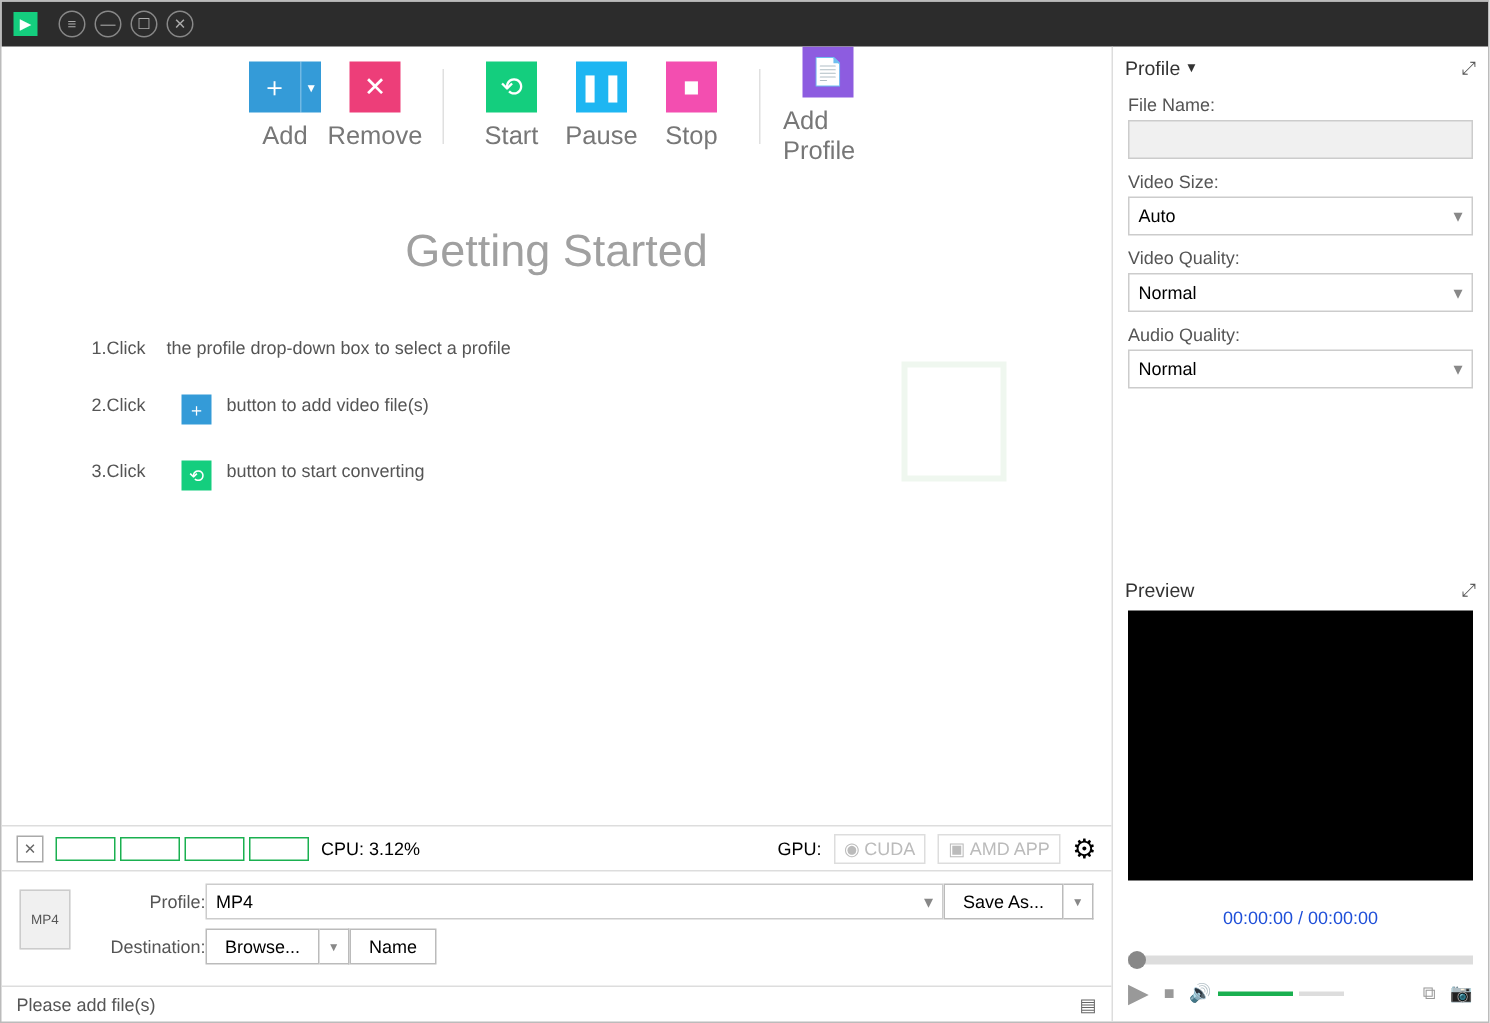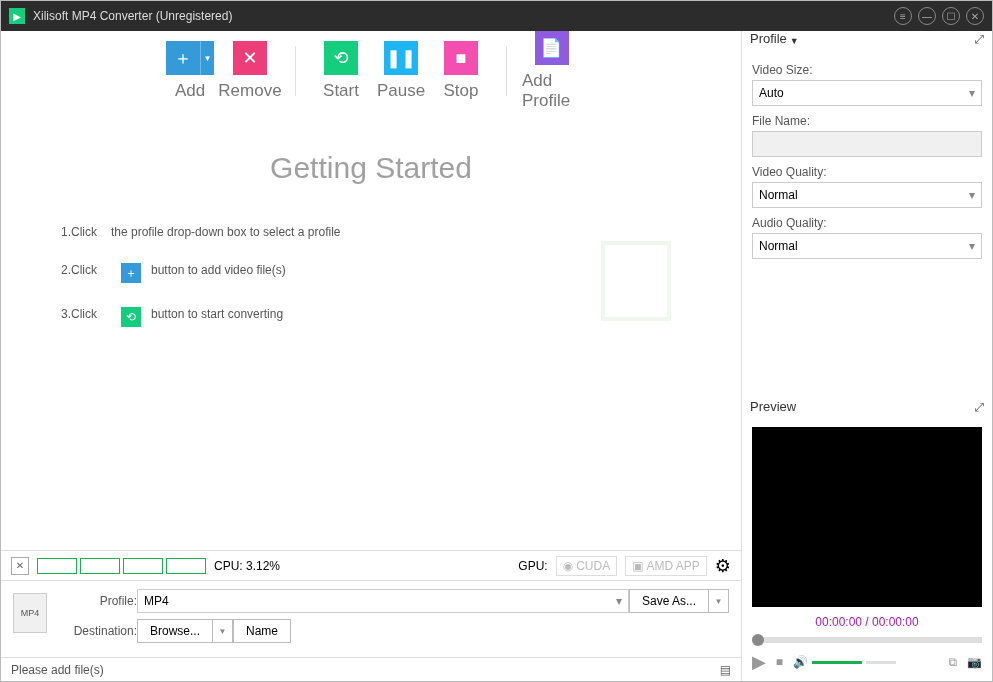--- a/index.html
+++ b/index.html
@@ -35,47 +35,46 @@
 .rows{flex:1}
 .row{display:flex;align-items:center;margin-bottom:6px;gap:0}
 .row .rl{width:80px;text-align:right;color:#555}
 .combo{flex:1;height:24px;border:1px solid #ccc;background:#fff;display:flex;align-items:center;padding:0 6px;cursor:pointer;position:relative}
 .combo::after{content:"▾";position:absolute;right:6px;color:#888}
 .btn{height:24px;border:1px solid #bbb;background:#fff;padding:0 12px;cursor:pointer;display:flex;align-items:center}
 .split-arr{width:20px;border:1px solid #bbb;border-left:none;display:flex;align-items:center;justify-content:center;cursor:pointer;color:#888;font-size:8px}
 .msg{height:24px;border-top:1px solid #ddd;display:flex;align-items:center;padding:0 10px;color:#555}
 .msg .right-ic{margin-left:auto;cursor:pointer;color:#666}
 .right{width:250px;display:flex;flex-direction:column}
-.panel-head{height:28px;display:flex;align-items:flex-end;padding:13px 8px;color:#333}
+.panel-head{height:28px;display:flex;align-items:center;padding:13px 8px;color:#333}
 .panel-head .t{font-size:13px}
 .panel-head .arr{font-size:9px;margin-left:3px}
 .panel-head .exp{margin-left:auto;cursor:pointer;color:#555}
 .profile-body{padding:4px 10px;flex:0 0 auto}
 .field{margin-bottom:8px}
 .field .fl{color:#555;margin-bottom:3px}
 .field input,.field .combo{width:100%;height:26px;border:1px solid #ccc;background:#f0f0f0}
 .field .combo{background:#fff;padding:0 6px}
 .field input{padding:0 4px}
 .preview{margin-top:auto}
 .pv-screen{height:180px;background:#000;margin:0 10px}
-.pv-time{text-align:center;color:#a21caf;margin:8px 0}
+.pv-time{text-align:center;color:#1d4ed8;margin:18px 0}
 .pv-slider{height:6px;background:#ddd;margin:0 10px;position:relative}
 .pv-slider .thumb{width:12px;height:12px;background:#888;border-radius:50%;position:absolute;left:0;top:-3px}
 .pv-ctrl{display:flex;align-items:center;padding:8px 10px;gap:10px;color:#999}
 .pv-ctrl .play{font-size:18px;cursor:pointer}
 .pv-ctrl .vol{flex:1;display:flex;align-items:center;gap:4px}
 .vol-bar{height:3px;background:#1ab050;width:50px}
 .vol-bg{height:3px;background:#ddd;width:30px}
 </style>
 </head>
 <body>
 
 <div class="titlebar">
   <div class="logo">▶</div>
-  <div class="title">Xilisoft MP4 Converter (Unregistered)</div>
   <div class="wbtn">≡</div>
   <div class="wbtn">—</div>
   <div class="wbtn">☐</div>
   <div class="wbtn">✕</div>
 </div>
 
 <div class="main">
   <div class="left">
     <div class="toolbar">
       <div style="flex:1"></div>
@@ -187,28 +186,28 @@
   </div>
 
   <div class="right">
     <div class="panel-head">
       <span class="t">Profile</span>
       <span class="arr">▼</span>
       <span class="exp">⤢</span>
     </div>
     <div class="profile-body">
       <div class="field">
+        <div class="fl">File Name:</div>
+        <input value="" style="">
+      </div>
+      <div class="field">
         <div class="fl">Video Size:</div>
         <div class="combo">
             <span>Auto</span>
           </div>
-      </div>
-      <div class="field">
-        <div class="fl">File Name:</div>
-        <input value="" style="">
       </div>
       <div class="field">
         <div class="fl">Video Quality:</div>
         <div class="combo">
             <span>Normal</span>
           </div>
       </div>
       <div class="field">
         <div class="fl">Audio Quality:</div>
         <div class="combo">

